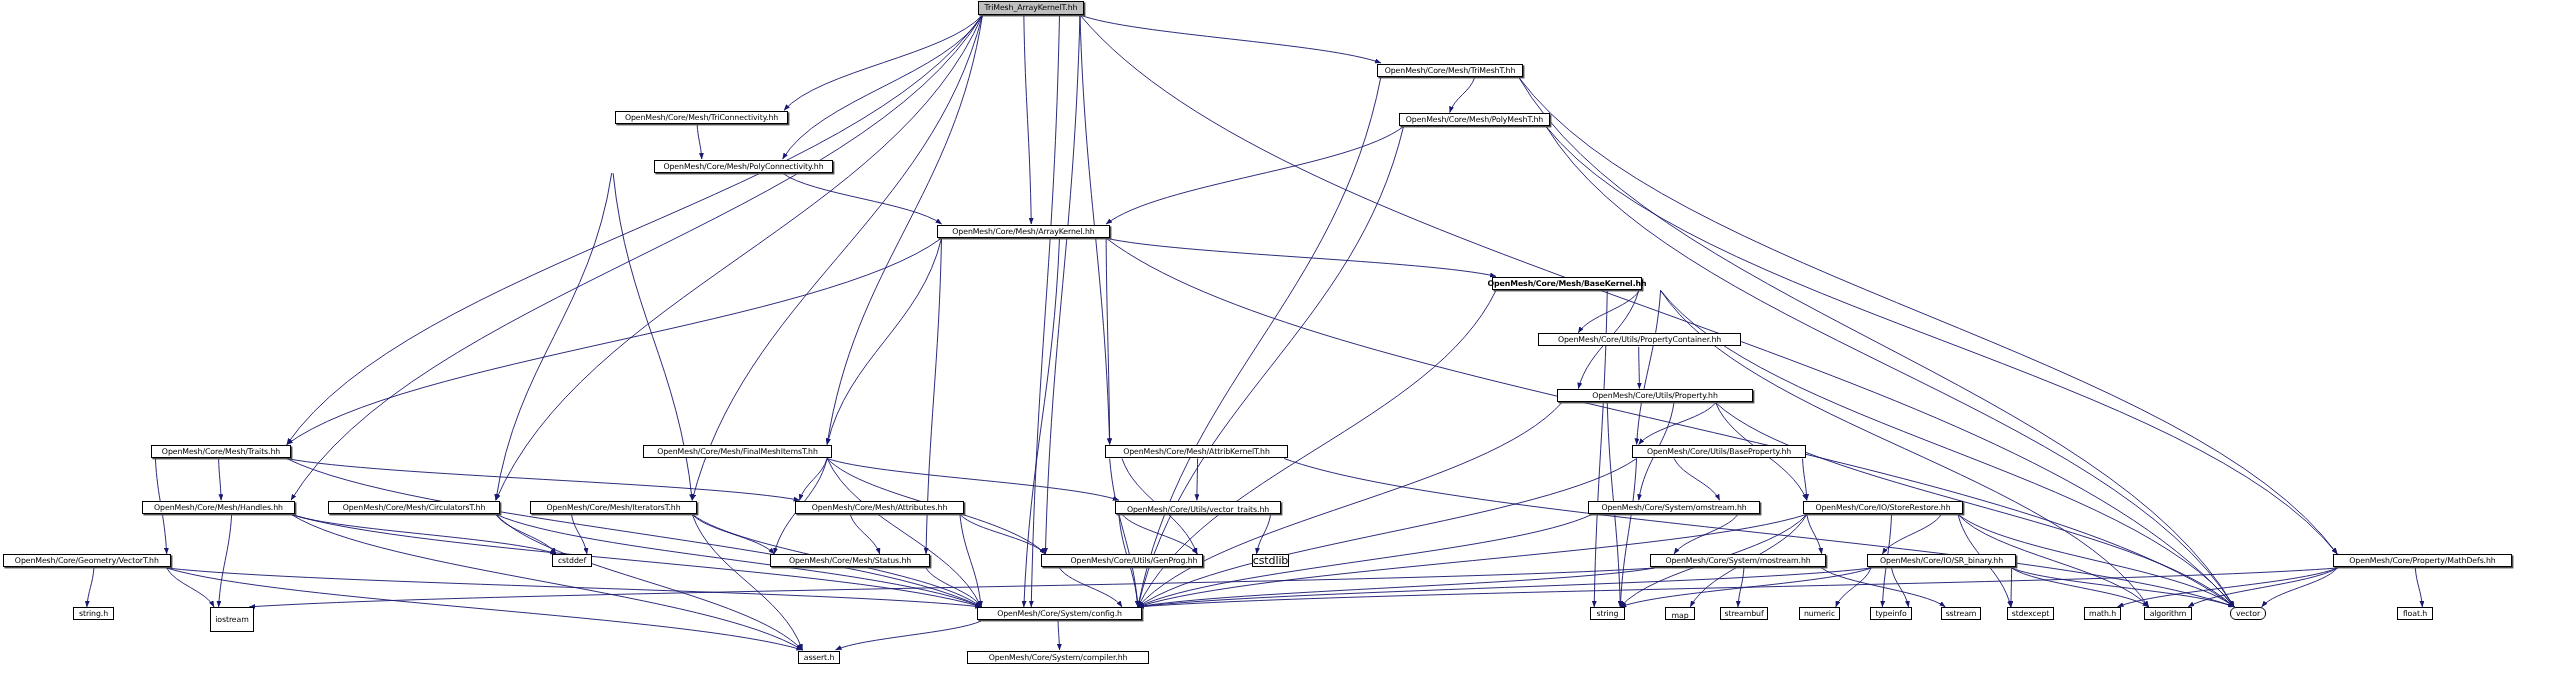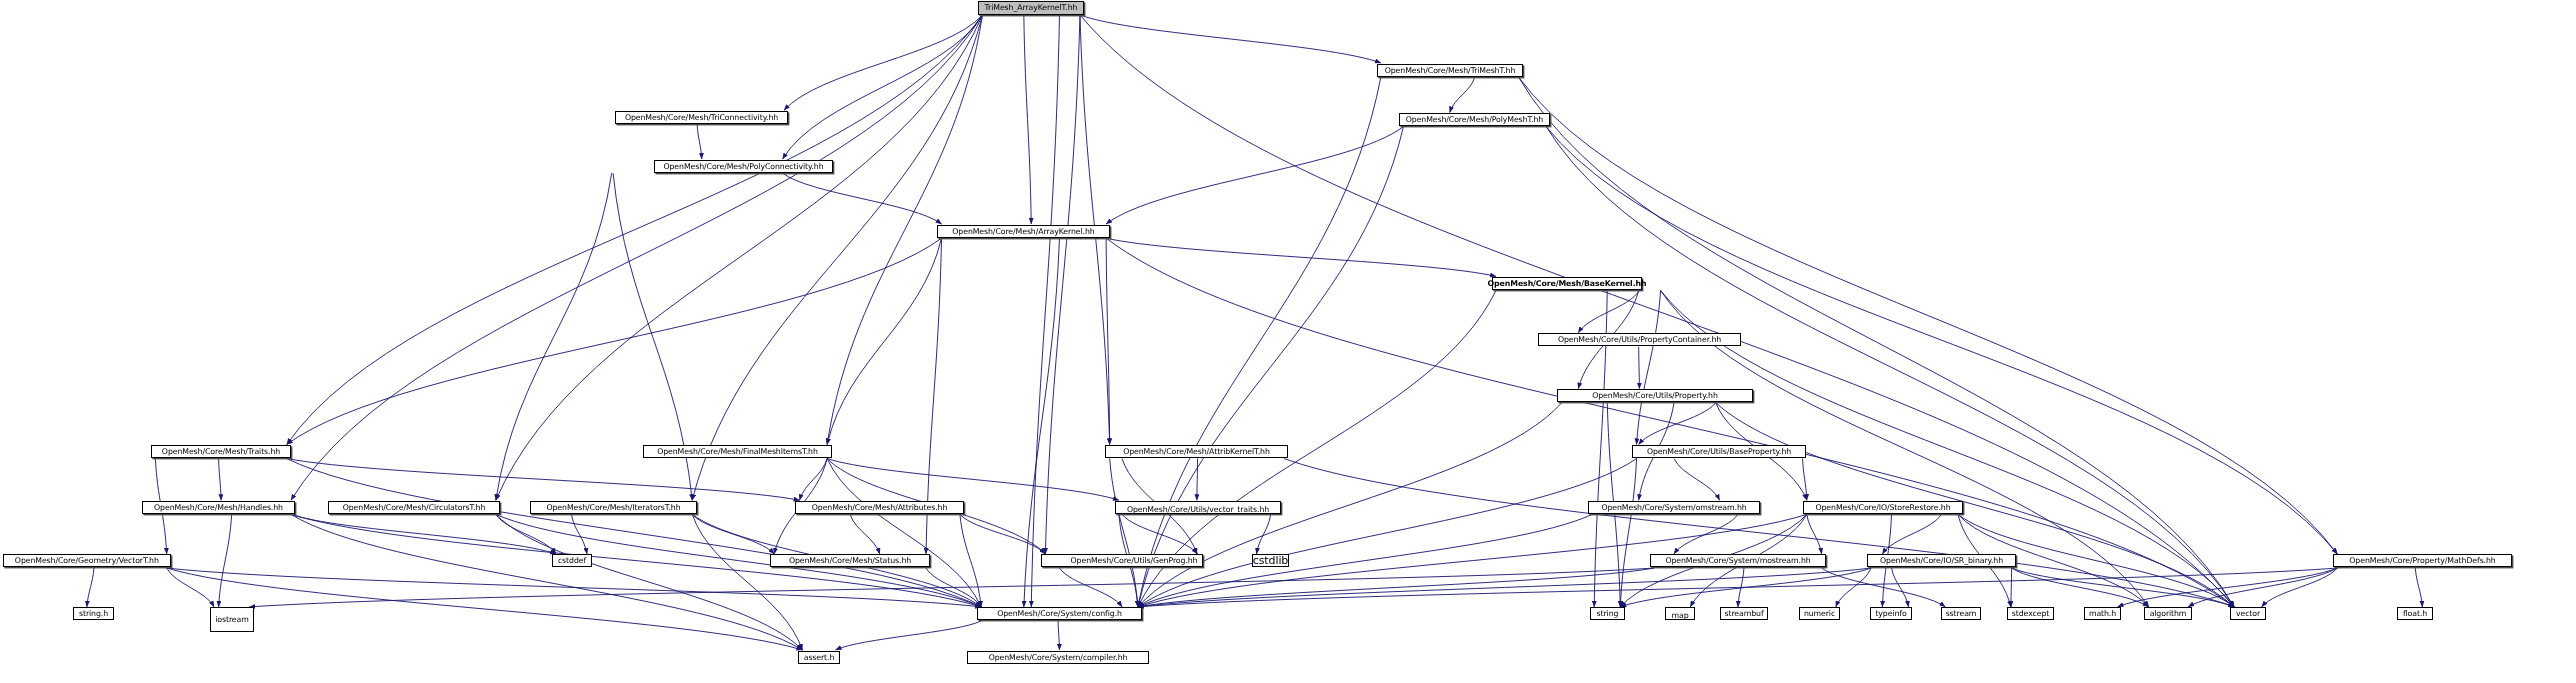--- a/index.html
+++ b/index.html
@@ -258,21 +258,21 @@
       </div>
       <div class="node plain" style="left: 2007px; top: 607px; width: 47px; height: 13.4px; font-size: 7.8px;">
         <span class="lbl">stdexcept</span>
       </div>
       <div class="node plain" style="left: 2084px; top: 607px; width: 37px; height: 13.4px; font-size: 7.8px;">
         <span class="lbl">math.h</span>
       </div>
       <div class="node plain" style="left: 2144px; top: 607px; width: 48px; height: 13.4px; font-size: 7.8px;">
         <span class="lbl">algorithm</span>
       </div>
-      <div class="node plain" style="left: 2230px; top: 607px; width: 36px; height: 13.4px; font-size: 7.8px;">
+      <div class="node plain" style="left: 2230px; top: 607px; width: 36px; height: 13.4px; font-size: 7.8px; border-radius: 6px;">
         <span class="lbl">vector</span>
       </div>
       <div class="node plain" style="left: 2397px; top: 607px; width: 36px; height: 13.4px; font-size: 7.8px;">
         <span class="lbl">float.h</span>
       </div>
       <div class="node plain" style="left: 798px; top: 651px; width: 42px; height: 13.4px; font-size: 7.8px;">
         <span class="lbl">assert.h</span>
       </div>
       <div class="node plain" style="left: 967px; top: 651px; width: 182px; height: 13.4px; font-size: 7.8px;">
         <span class="lbl">OpenMesh/Core/System/compiler.hh</span>

